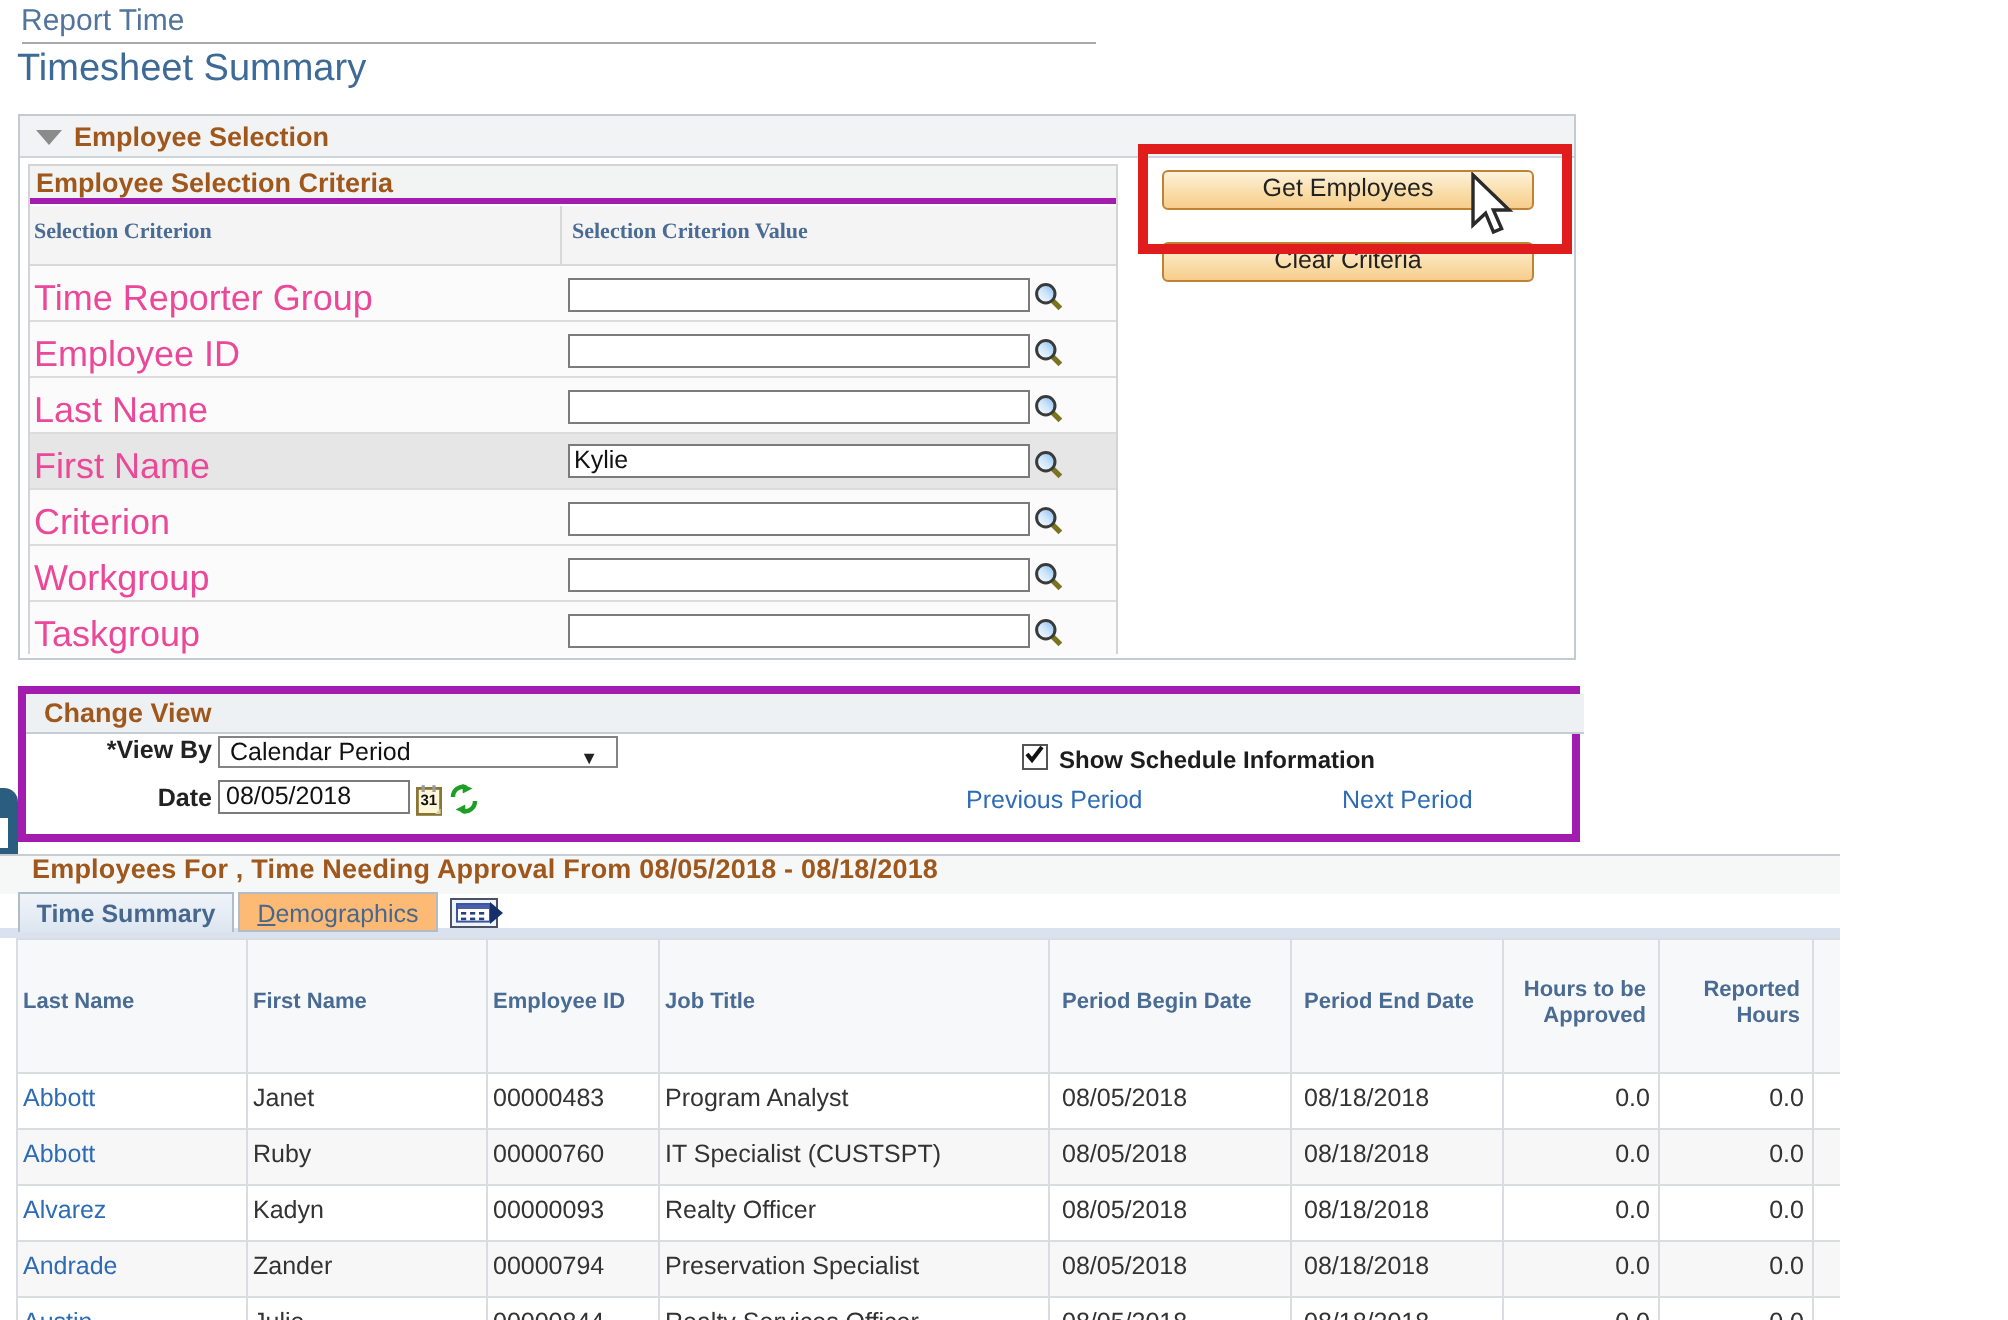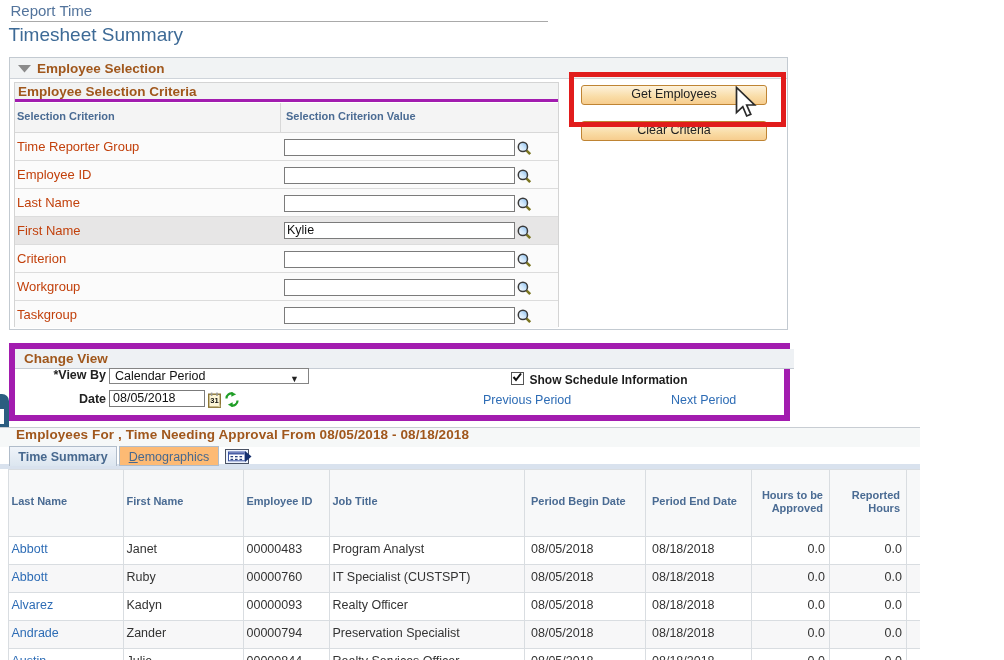--- a/index.html
+++ b/index.html
@@ -1,21 +1,21 @@
 <!DOCTYPE html>
 <html><head>
 <meta charset="utf-8">
 <style>
 * { margin:0; padding:0; box-sizing:border-box; }
 html,body { background:#fff; }
 body { font-family:"Liberation Sans", sans-serif; }
 #page { position:relative; width:920px; height:660px; overflow:hidden; background:#fff; }
 .abs { position:absolute; }
 .hdrtxt { color:#a0571c; font-weight:bold; }
-.lbl { color:#c2410c; font-size:13px; }
+.lbl { color:#ec4899; font-size:18px; }
 .link { color:#2d6cb5; text-decoration:none; }
 .inp { position:absolute; background:#fff; border:1px solid #7b7b7b; }
 .btn { position:absolute; left:581px; width:186px; height:20px; border:1px solid #bf8433; border-radius:3px;
   background:linear-gradient(#fdf2dc,#f9dca6 60%,#f7cd8e); text-align:center; font-size:12.5px; color:#222; line-height:17px; }
 table.grid { border-collapse:collapse; table-layout:fixed; }
 table.grid th, table.grid td { border:1px solid #d9dde1; font-size:12.5px; overflow:hidden; white-space:nowrap; }
 table.grid th { color:#4a6b93; font-size:11px; line-height:13px; font-weight:bold; text-align:left; vertical-align:middle; background:#f7f8f9; padding:0 0 3px 2.5px; }
 table.grid th.r { text-align:right; padding-right:6px; }
 table.grid td.r { text-align:right; padding-right:4px; }
 table.grid td { color:#333; padding:0 0 3px 2.5px; background:#fff; vertical-align:middle; }
@@ -35,21 +35,21 @@
       <svg class="abs" style="left:8px;top:7px;" width="14" height="8">
           <polygon points="0,0 13,0 6.5,7.5" fill="#8b8b8b"></polygon>
         </svg>
       <div class="abs hdrtxt" style="left:27px;top:3px;font-size:13.5px;">Employee Selection</div>
     </div>
 
     <div class="abs" style="left:4px;top:24px;width:545px;height:245px;border:1px solid #d4d4d4;">
       <div class="abs" style="left:0;top:0;width:100%;height:19px;background:#f2f3f3;border-bottom:3px solid #a21caf;">
         <div class="abs hdrtxt" style="left:3px;top:1px;font-size:13.5px;">Employee Selection Criteria</div>
       </div>
-      <div class="abs" style="left:0;top:20px;width:100%;height:30px;background:#f4f4f4;border-bottom:1px solid #d8d8d8;">
+      <div class="abs" style="left:0;top:20px;width:100%;height:30px;background:#f4f4f4;border-bottom:1px solid #d8d8d8;font-family:Liberation Serif, serif;">
         <div class="abs" style="left:2px;top:7px;font-size:11px;color:#4a6b93;font-weight:bold;">Selection Criterion</div>
         <div class="abs" style="left:271px;top:7px;font-size:11px;color:#4a6b93;font-weight:bold;">Selection Criterion Value</div>
       </div>
 
       <div class="abs" style="left:265px;top:20px;width:1px;height:224px;background:#d8d8d8;"></div>
 
       <div class="abs rowc" style="left:0;top:50px;width:100%;height:28px;background:#fbfbfb;border-bottom:1px solid #dcdcdc;"></div>
       <div class="abs rowc" style="left:0;top:78px;width:100%;height:28px;background:#fbfbfb;border-bottom:1px solid #dcdcdc;"></div>
       <div class="abs rowc" style="left:0;top:106px;width:100%;height:28px;background:#fbfbfb;border-bottom:1px solid #dcdcdc;"></div>
       <div class="abs rowc" style="left:0;top:134px;width:100%;height:28px;background:#e7e6e6;border-bottom:1px solid #dcdcdc;"></div>
@@ -112,21 +112,21 @@
 
   <div class="btn" style="top:85px;">Get Employees</div>
   <div class="btn" style="top:121px;">Clear Criteria</div>
 
   <div class="abs" style="left:569px;top:72px;width:217px;height:55px;border:5px solid #e11c1c;"></div>
 
   <svg class="abs" style="left:735px;top:86px;" width="26" height="34" viewBox="0 0 26 34">
     <path d="M1.5 1.5 L1.5 26.5 L7.8 20.6 L11.7 30 L15.8 28.3 L11.7 19 L19.6 19 Z" fill="#fff" stroke="#2a2a2a" stroke-width="1.7"></path>
   </svg>
 
-  <div class="abs" style="left:9px;top:343px;width:781px;height:78px;border:6px solid #a21caf;background:#fff;">
+  <div class="abs" style="left:9px;top:343px;width:781px;height:78px;border:4px solid #a21caf;background:#fff;">
     <div class="abs" style="left:0;top:0;width:779px;height:20px;background:#eef1f4;border-bottom:1px solid #c6ccd4;">
       <div class="abs hdrtxt" style="left:9px;top:2px;font-size:13.5px;">Change View</div>
     </div>
   </div>
   <div class="abs" style="left:0px;top:368px;width:106px;text-align:right;font-size:12.5px;color:#222;font-weight:bold;">*View By</div>
   <div class="abs" style="left:109px;top:368px;width:200px;height:16px;background:#fff;border:1px solid #848484;font-size:12.5px;color:#111;line-height:14px;padding-left:5px;">Calendar Period<span style="position:absolute;right:9px;top:3px;font-size:9px;color:#222;">▼</span></div>
   <div class="abs" style="left:0px;top:392px;width:106px;text-align:right;font-size:12.5px;color:#222;font-weight:bold;">Date</div>
   <div class="abs inp" style="left:109px;top:390px;width:96px;height:17px;font-size:12.5px;line-height:15px;padding-left:3px;color:#111;">08/05/2018</div>
 
   <svg class="abs" style="left:208px;top:392px;" width="13" height="16" viewBox="0 0 13 16">

